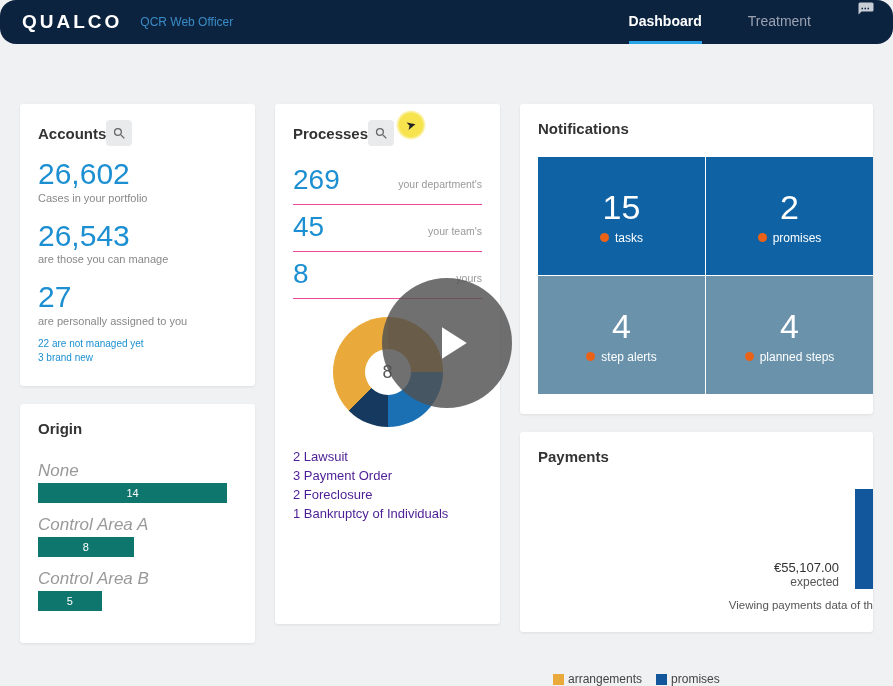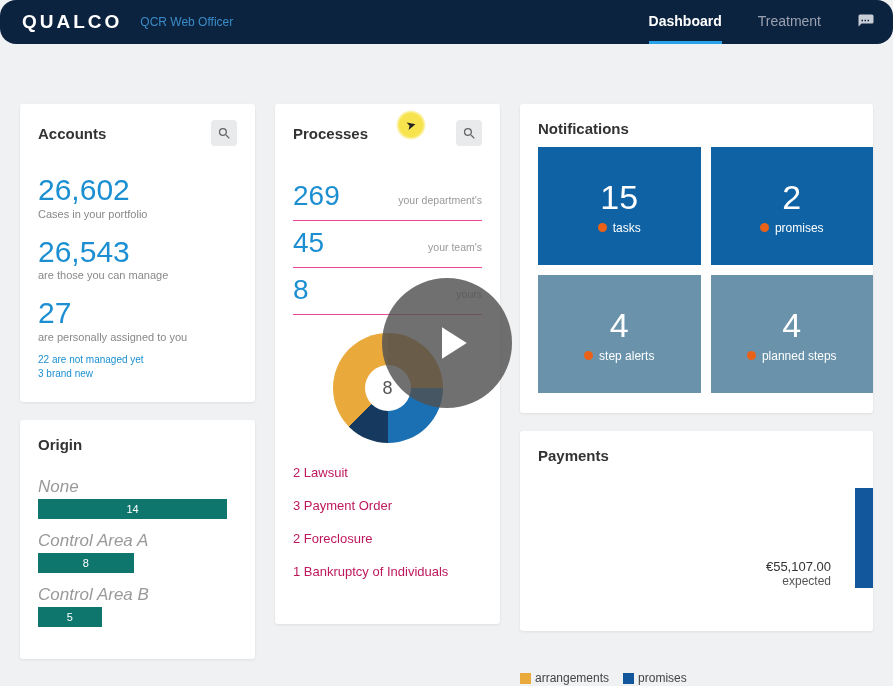--- a/index.html
+++ b/index.html
@@ -1,58 +1,58 @@
 <!DOCTYPE html>
 <html><head>
   <meta charset="utf-8">
   <style>
     * { box-sizing: border-box; margin: 0; padding: 0; }
     body { font-family: "Segoe UI", Arial, sans-serif; background: #f0f1f3; width: 893px; height: 686px; overflow: hidden; border-radius: 12px; position: relative; }
     .page-wrap { width: 100%; height: 100%; background: #f0f1f3; border-radius: 12px; overflow: hidden; display: flex; flex-direction: column; }
     .topbar { background: #0c2340; color: #fff; height: 44px; display: flex; align-items: center; padding: 0 18px 0 22px; border-radius: 16px; }
     .brand { font-family: "Segoe UI", Arial, sans-serif; font-weight: 700; font-size: 19px; letter-spacing: 3px; color: #fff; }
     .app-name { font-size: 12px; color: #3a8cc6; margin-left: 18px; }
-    .topbar-right { margin-left: auto; display: flex; align-items: center; gap: 36px; font-size: 14px; }
+    .topbar-right { margin-left: auto; display: flex; align-items: flex-start; gap: 46px; font-size: 14px; }
     .nav-item { color: #9aa2b1; padding: 12px 0; border-bottom: 3px solid transparent; cursor: pointer; }
     .nav-item.active { color: #fff; font-weight: 600; border-bottom: 3px solid #29a3e8; }
     .msg-icon { width: 18px; height: 18px; fill: #c9cdd6; cursor: pointer; }
     .content { flex: 1; padding: 20px 20px 20px 20px; overflow: hidden; position: relative; }
     .grid { display: grid; grid-template-columns: 235px 225px 1fr; gap: 20px; align-items: start; }
     .col { display: flex; flex-direction: column; gap: 18px; }
     .card { background: #fff; border-radius: 3px; box-shadow: 0 1px 3px rgba(0,0,0,.08); padding: 16px 18px 20px; }
-    .card-head { display: flex; align-items: center; justify-content: space-between; margin-bottom: 28px; }
+    .card-head { display: flex; align-items: center; justify-content: flex-start; margin-bottom: 12px; }
     .card-title { font-size: 15px; font-weight: 700; color: #333; }
     .search-btn { width: 26px; height: 26px; background: #e9eaec; border-radius: 4px; display: flex; align-items: center; justify-content: center; cursor: pointer; }
     .search-btn svg { width: 15px; height: 15px; fill: #666; }
     .big-num { font-size: 30px; font-weight: 300; color: #1b8fd1; line-height: 1.05; }
     .sub { font-size: 11px; color: #888; margin-top: 2px; margin-bottom: 16px; }
     .link-lines { font-size: 10px; color: #1b8fd1; line-height: 1.45; margin-top: -6px; }
 
     .proc-row { display: flex; justify-content: space-between; align-items: flex-end; border-bottom: 1px solid #ec4899; padding: 6px 0 8px; }
     .proc-num { font-size: 28px; font-weight: 300; color: #1b8fd1; }
     .proc-label { font-size: 10.5px; color: #999; padding-bottom: 6px; }
     .donut-wrap { position: relative; width: 110px; height: 110px; margin: 18px auto 22px; }
     .donut { width: 100%; height: 100%; border-radius: 50%; background: conic-gradient(#d78f22 0 90deg, #1a70b3 90deg 180deg, #163a5f 180deg 225deg, #e9a93b 225deg 360deg); }
     .donut-hole { position: absolute; top: 50%; left: 50%; width: 46px; height: 46px; background: #fff; border-radius: 50%; transform: translate(-50%, -50%); display: flex; align-items: center; justify-content: center; font-size: 18px; color: #555; }
-    .proc-list { display: flex; flex-direction: column; gap: 18px; font-size: 13px; color: #be185d; }
-
-    .notif-grid { display: grid; grid-template-columns: 1fr 1fr; gap: 10px; margin-top: 10px; }
+    .proc-list { display: flex; flex-direction: column; gap: 4px; font-size: 13px; color: #4c1d95; }
+
+    .notif-grid { display: grid; grid-template-columns: 1fr 1fr; gap: 1px; margin-top: 20px; }
     .tile { height: 118px; display: flex; flex-direction: column; align-items: center; justify-content: center; color: #fff; position: relative; overflow: hidden; }
     .tile.dark { background: #0f63a5; }
     .tile.light { background: #6a93ab; }
     .tile-num { font-size: 34px; font-weight: 300; }
     .tile-label { font-size: 12px; display: flex; align-items: center; gap: 6px; margin-top: 4px; }
     .dot { width: 9px; height: 9px; background: #e96218; border-radius: 50%; display: inline-block; }
 
-    .payments-inner { display: flex; align-items: flex-end; gap: 18px; padding-top: 24px; }
+    .payments-inner { display: flex; align-items: flex-end; gap: 10px; padding-top: 24px; }
     .pay-text { flex: 1; text-align: right; color: #555; font-size: 12px; }
     .pay-amount { font-size: 13px; color: #333; }
     .bar { width: 18px; height: 100px; background: #12569c; margin-left: 6px; }
     .pay-footer { font-size: 11.5px; color: #555; text-align: right; margin-top: 10px; }
-    .legend { font-size: 12px; color: #444; margin-top: 22px; display: flex; align-items: center; gap: 14px; }
+    .legend { font-size: 12px; color: #444; margin-top: 22px; display: flex; align-items: center; gap: 14px; margin-left: 33px; }
     .sq { width: 11px; height: 11px; display: inline-block; margin-right: 4px; vertical-align: middle; }
 
     .origin-bar-row { margin-bottom: 12px; }
     .origin-label { font-size: 17px; color: #999; margin-bottom: 2px; font-style: italic; }
     .origin-bar { height: 20px; background: #0f766e; color: #fff; font-size: 11px; display: flex; align-items: center; justify-content: center; }
 
     .highlight-cursor { position: absolute; top: 66px; left: 396px; width: 30px; height: 30px; border-radius: 50%; background: radial-gradient(circle, #f6e34d 10%, #f6e34d 55%, rgba(246,227,77,0) 72%); display: flex; align-items: center; justify-content: center; pointer-events: none; }
     .cursor-glyph { font-size: 12px; color: #222; transform: rotate(-15deg); }
 
     .play-overlay { position: absolute; top: 50%; left: 50%; width: 130px; height: 130px; transform: translate(-50%, -50%); border-radius: 50%; background: rgba(80,80,80,.82); display: flex; align-items: center; justify-content: center; cursor: pointer; }
@@ -199,20 +199,21 @@
 
         <div class="card payments-card">
           <div class="card-title">Payments</div>
           <div class="payments-inner">
             <div class="pay-text">
               <div class="pay-amount">€55,107.00</div>
               <div>expected</div>
             </div>
             <div class="bar"></div>
           </div>
+          <div class="pay-footer">Viewing payments data of th</div>
         </div>
 
         <div class="legend">
           <span><span class="sq" style="background:#e9a93b;"></span><span>arrangements</span></span>
           <span><span class="sq" style="background:#12569c;"></span><span>promises</span></span>
         </div>
       </div>
 
     </div>
   </div>

